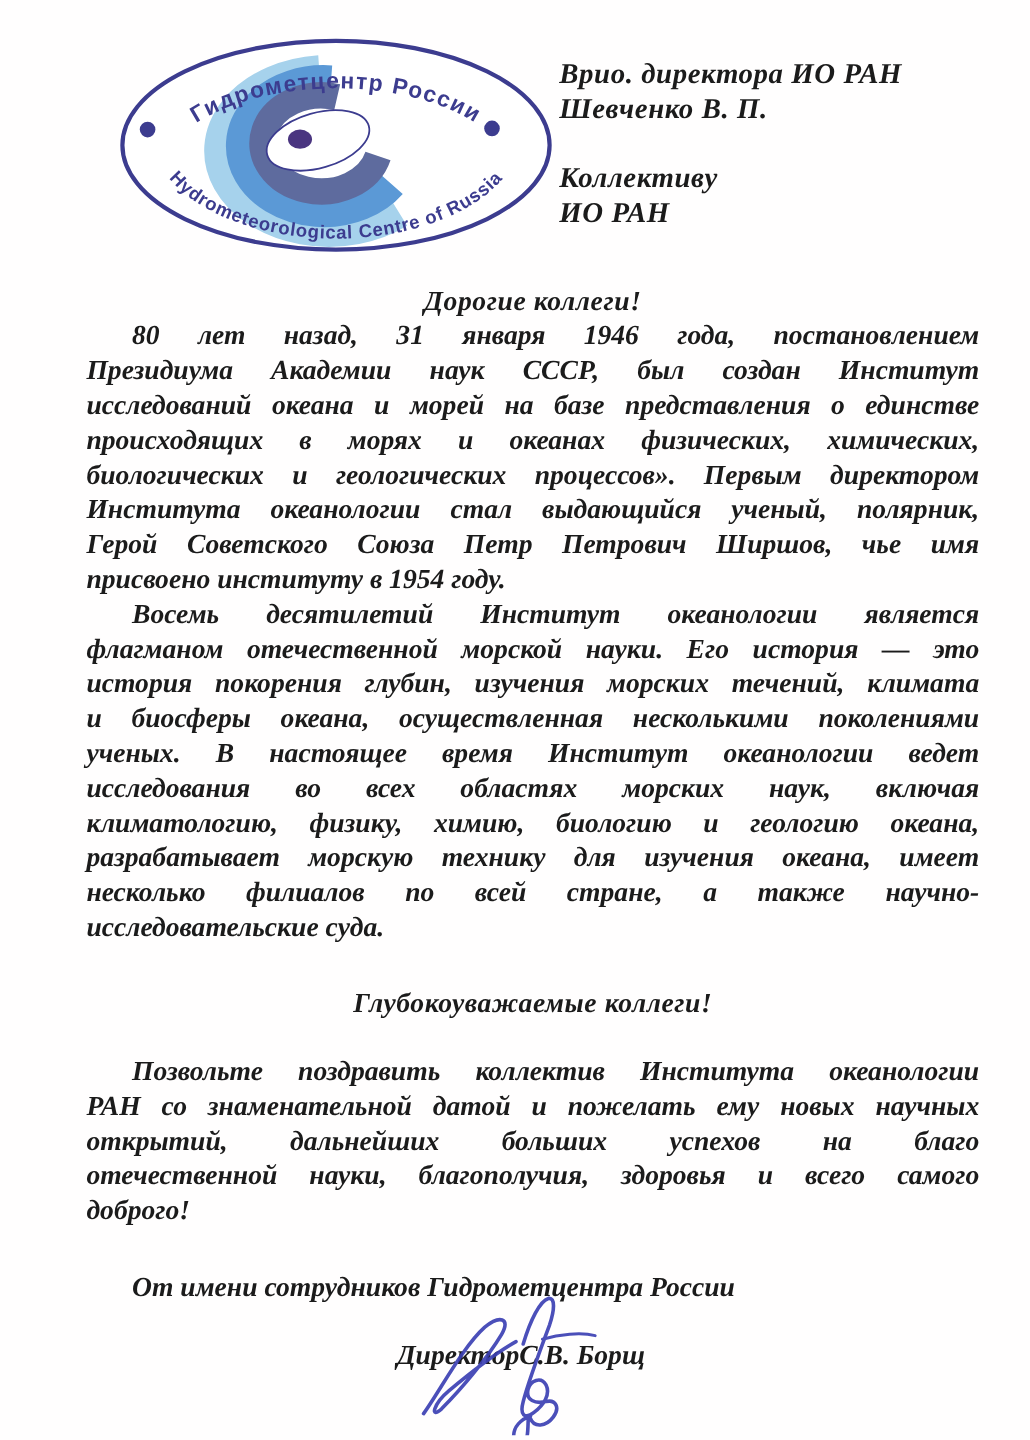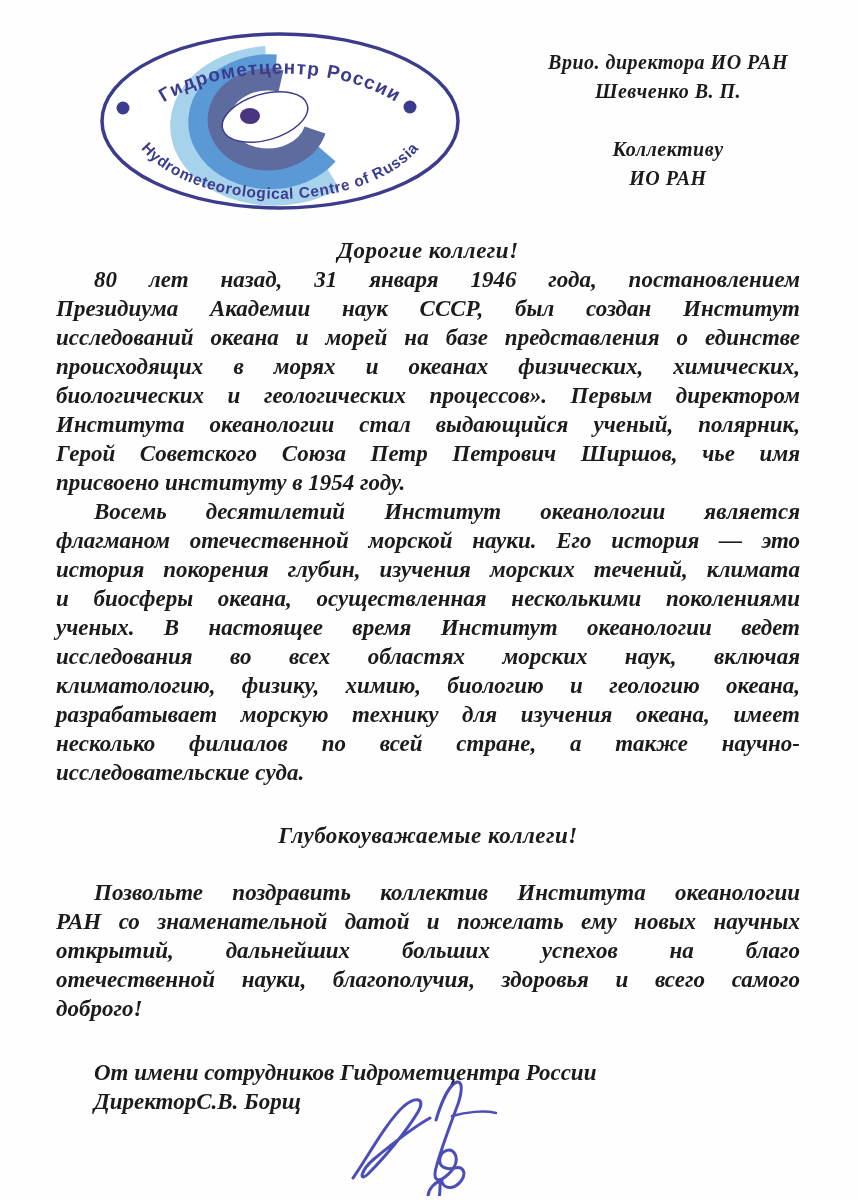--- a/index.html
+++ b/index.html
@@ -3,39 +3,39 @@
 <meta charset="utf-8">
 <style>
   html,body { margin:0; padding:0; background:#ffffff; }
   .page {
     position:relative; width:858px; height:1200px; background:#fffefe;
     font-family:"Liberation Serif", serif; color:#1b1b1b; overflow:hidden;
   }
   
   .logo { position:absolute; left:98px; top:30px; width:364px; height:182px; }
   .recipient {
-    position:absolute; left:500px; top:48px; width:336px; text-align:center;
-    font-weight:bold; font-style:italic; font-size:20px; line-height:29px;
+    position:absolute; left:466px; top:48px; width:336px; text-align:left;
+    font-weight:bold; font-style:italic; font-size:24px; line-height:29px;
     letter-spacing:0.5px;
   }
   .recipient .gap { height:29px; }
   
   .main {
-    position:absolute; left:56px; top:236px; width:744px;
+    position:absolute; left:72px; top:236px; width:744px;
     font-weight:bold; font-style:italic; font-size:23px; line-height:29px;
   }
   .heading { text-align:center; letter-spacing:0.5px; }
   .h2 { margin-top:34px; }
   .ln { text-align:justify; text-align-last:justify; white-space:normal; }
   .ln.ind { text-indent:38px; }
   .ln.last { text-align:center; text-align-last:left; }
   .p3 { margin-top:28px; }
   .closing { margin-top:35px; text-indent:38px; text-align:left; }
   .signrow {
-    display:flex; justify-content:flex-start;
+    margin-top:28px; display:flex; justify-content:center;
     padding-left:38px; padding-right:58px;
   }
   .signature { position:absolute; left:348px; top:1076px; width:150px; height:120px; }
 </style>
 </head>
 <body>
 
 <div class="page">
 
   <svg class="logo" viewBox="0 0 364 182" xmlns="http://www.w3.org/2000/svg">

